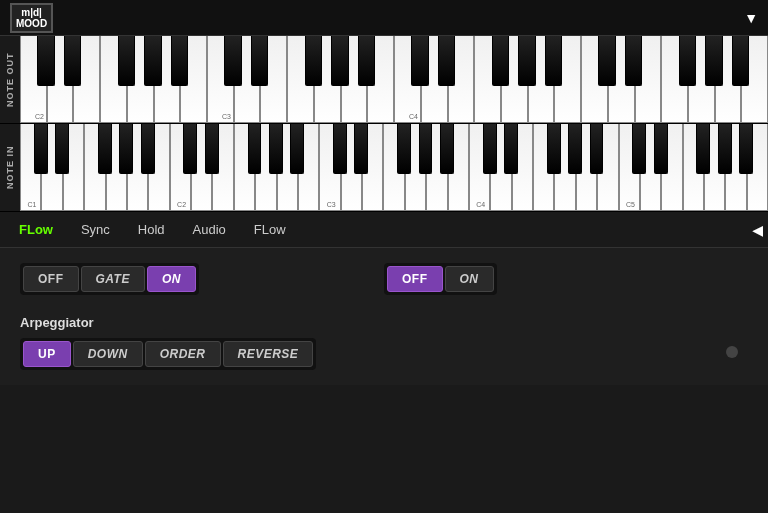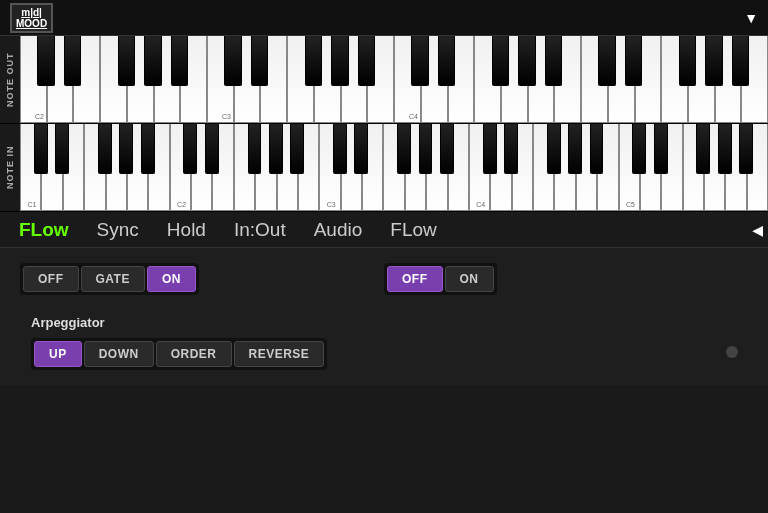--- a/index.html
+++ b/index.html
@@ -17,21 +17,20 @@
       background: #111;
       height: 36px;
       display: flex;
       align-items: center;
       justify-content: space-between;
       padding: 0 10px;
       border-bottom: 1px solid #333;
     }
     .logo {
       display: flex;
-      text-decoration: underline;
     }
     .logo-box {
       background: #222;
       border: 2px solid #555;
       padding: 2px 4px;
       font-size: 10px;
       font-weight: bold;
       color: #fff;
       line-height: 1.1;
       text-align: center;
@@ -86,21 +85,21 @@
     .nav-bar {
       background: #1a1a1a;
       height: 36px;
       display: flex;
       align-items: center;
       padding: 0 5px;
       border-bottom: 1px solid #333;
     }
     .nav-tab {
       padding: 5px 14px;
-      font-size: 19px;
+      font-size: 13px;
       color: #ccc;
       cursor: pointer;
       border-radius: 3px;
     }
     .nav-tab.active {
       color: #66ff00;
       font-weight: bold;
     }
     .nav-arrow {
       margin-left: auto;
@@ -139,21 +138,21 @@
       padding: 5px 14px;
       font-size: 12px;
       font-weight: bold;
       color: #ccc;
       background: #2a2a2a;
       border: 1px solid #444;
       cursor: pointer;
       border-radius: 3px;
       letter-spacing: 0.5px;
     }
-    .btn + .btn { margin-left: 2px; }
+    .btn + .btn { margin-left: 2px; font-style: italic; }
     .btn.active {
       background: #7a3faf;
       color: #fff;
       border-color: #9955cc;
     }
 
     .dot-separator {
       width: 12px;
       height: 12px;
       background: #444;
@@ -169,21 +168,20 @@
     }
 
     .top-sections {
       display: flex;
       justify-content: space-between;
       margin-bottom: 20px;
     }
 
     .bottom-sections {
       display: flex;
-      margin-left: 11px;
     }
 
     .arp-section { flex: 1; }
     .seq-section { flex: 1; margin-left: 30px; }
   </style>
 </head>
 <body>
 
 <div class="header">
   <div class="logo">
@@ -332,21 +330,20 @@
         <div style="position: absolute; bottom: 3px; left: 61%; font-size: 7px; color: rgb(102, 102, 102); z-index: 3;">C4</div>
         <div style="position: absolute; bottom: 3px; left: 81%; font-size: 7px; color: rgb(102, 102, 102); z-index: 3;">C5</div>
       </div>
   </div>
 </div>
 
 <div class="nav-bar">
   <div class="nav-tab active">FLow</div>
   <div class="nav-tab">Sync</div>
   <div class="nav-tab">Hold</div>
-  <div class="nav-tab">In:Out</div>
   <div class="nav-tab">Audio</div>
   <div class="nav-tab">FLow</div>
   <div class="nav-arrow">◀</div>
 </div>
 
 <div class="content">
   <div class="main-content-inner">
 
     <div class="top-sections">
       <div class="section-block">

